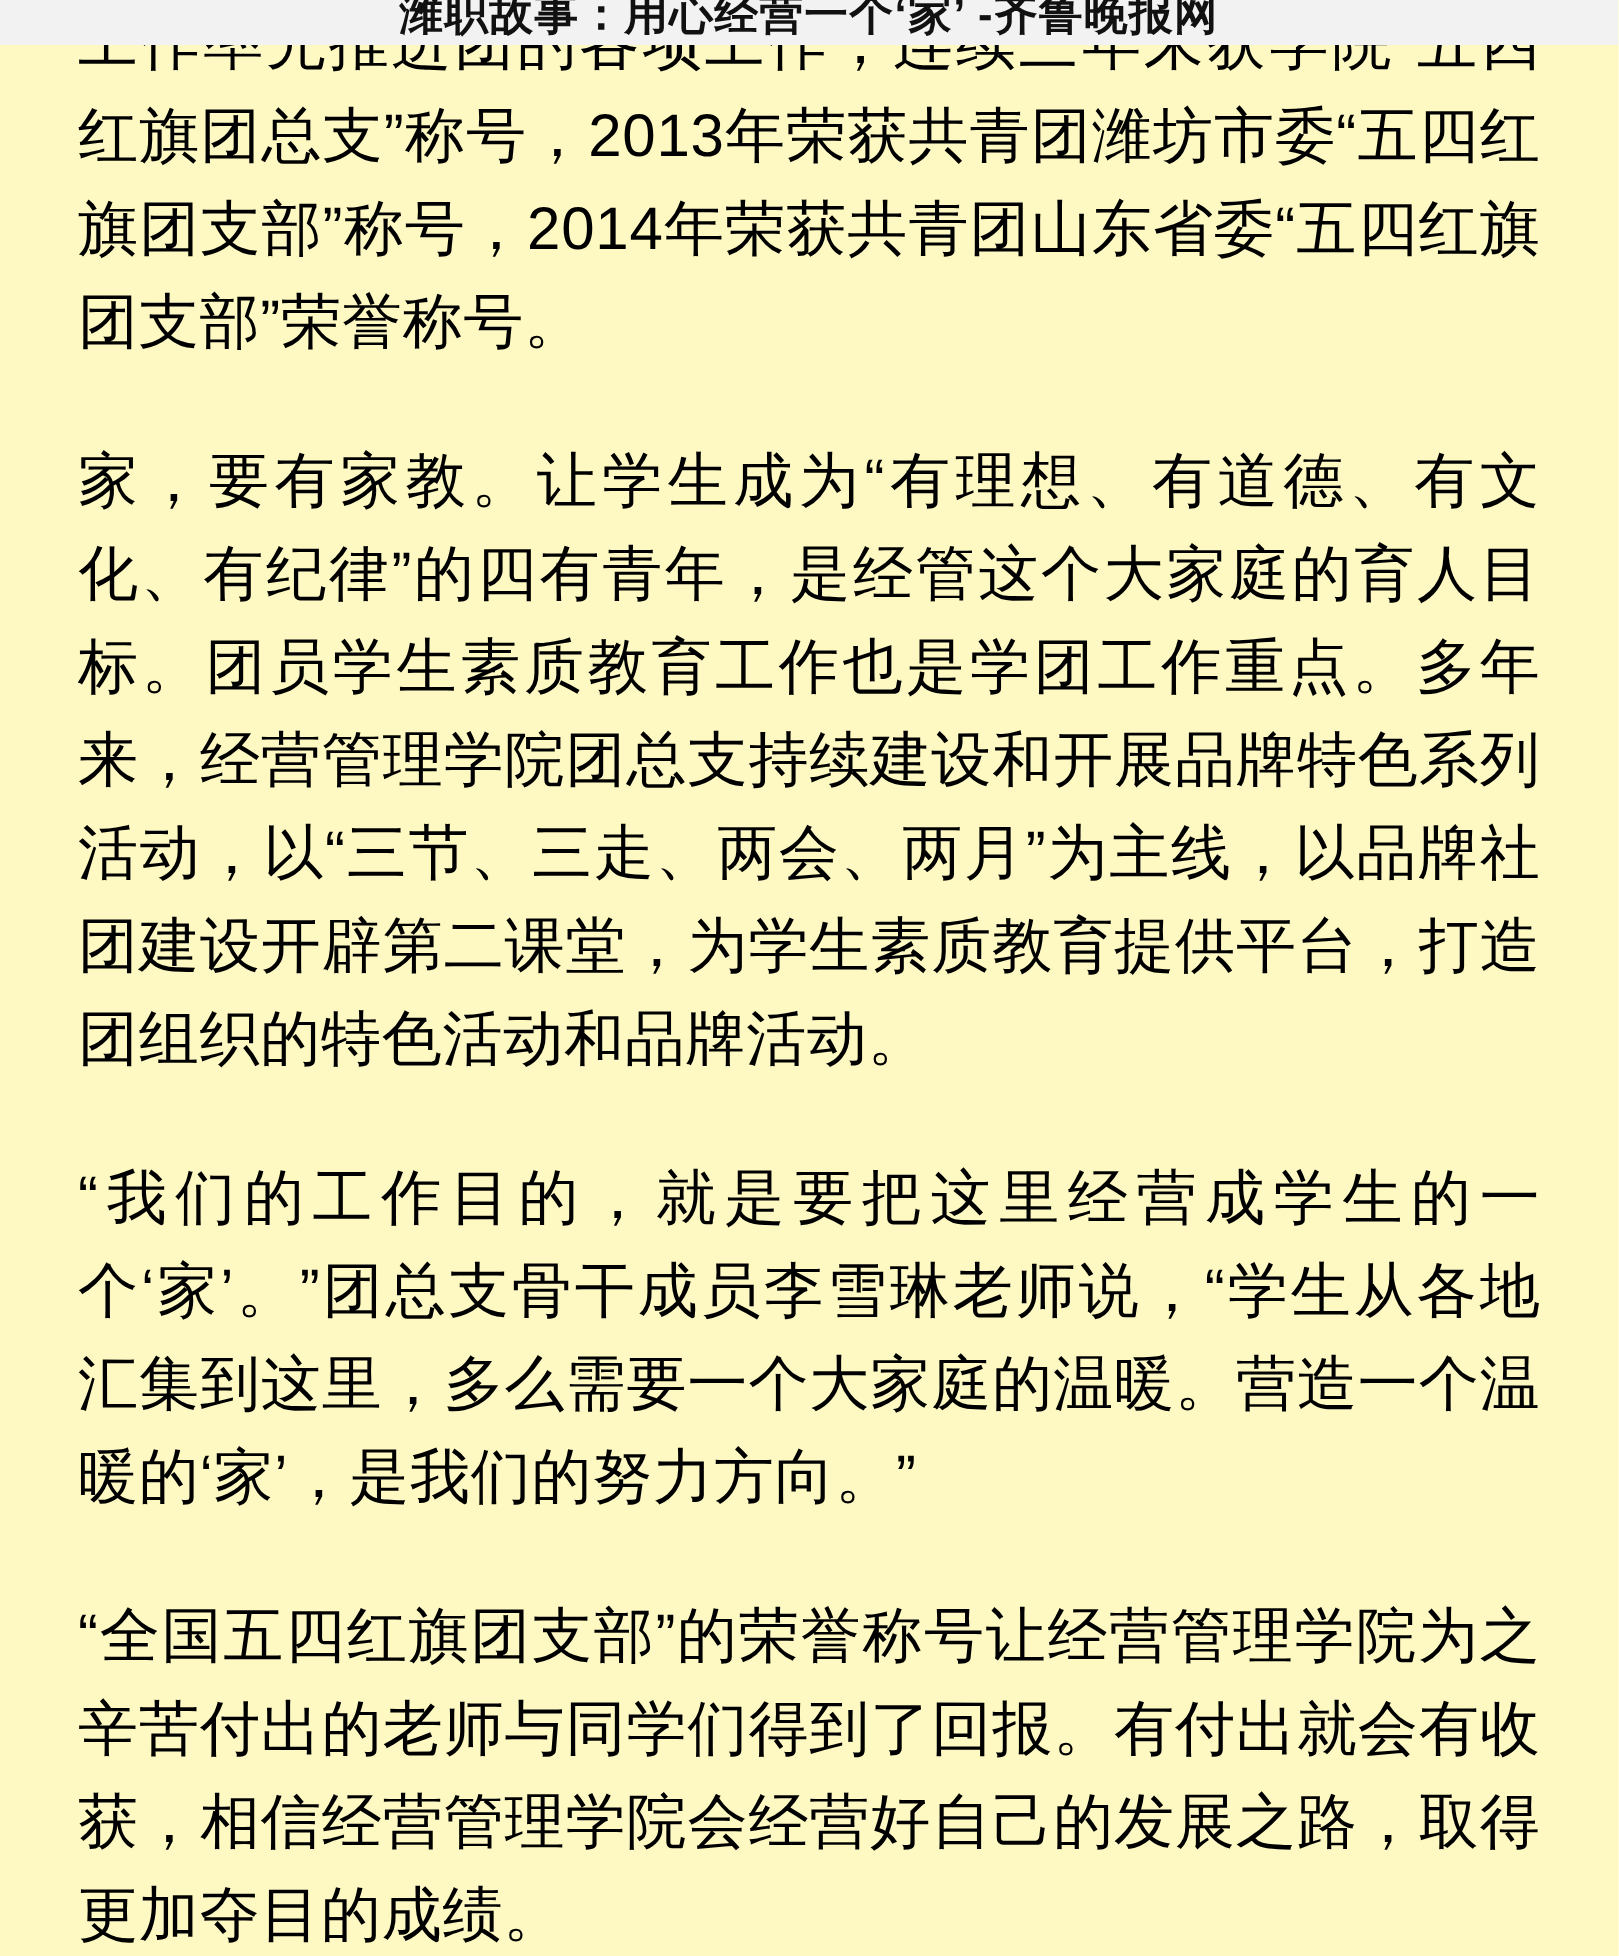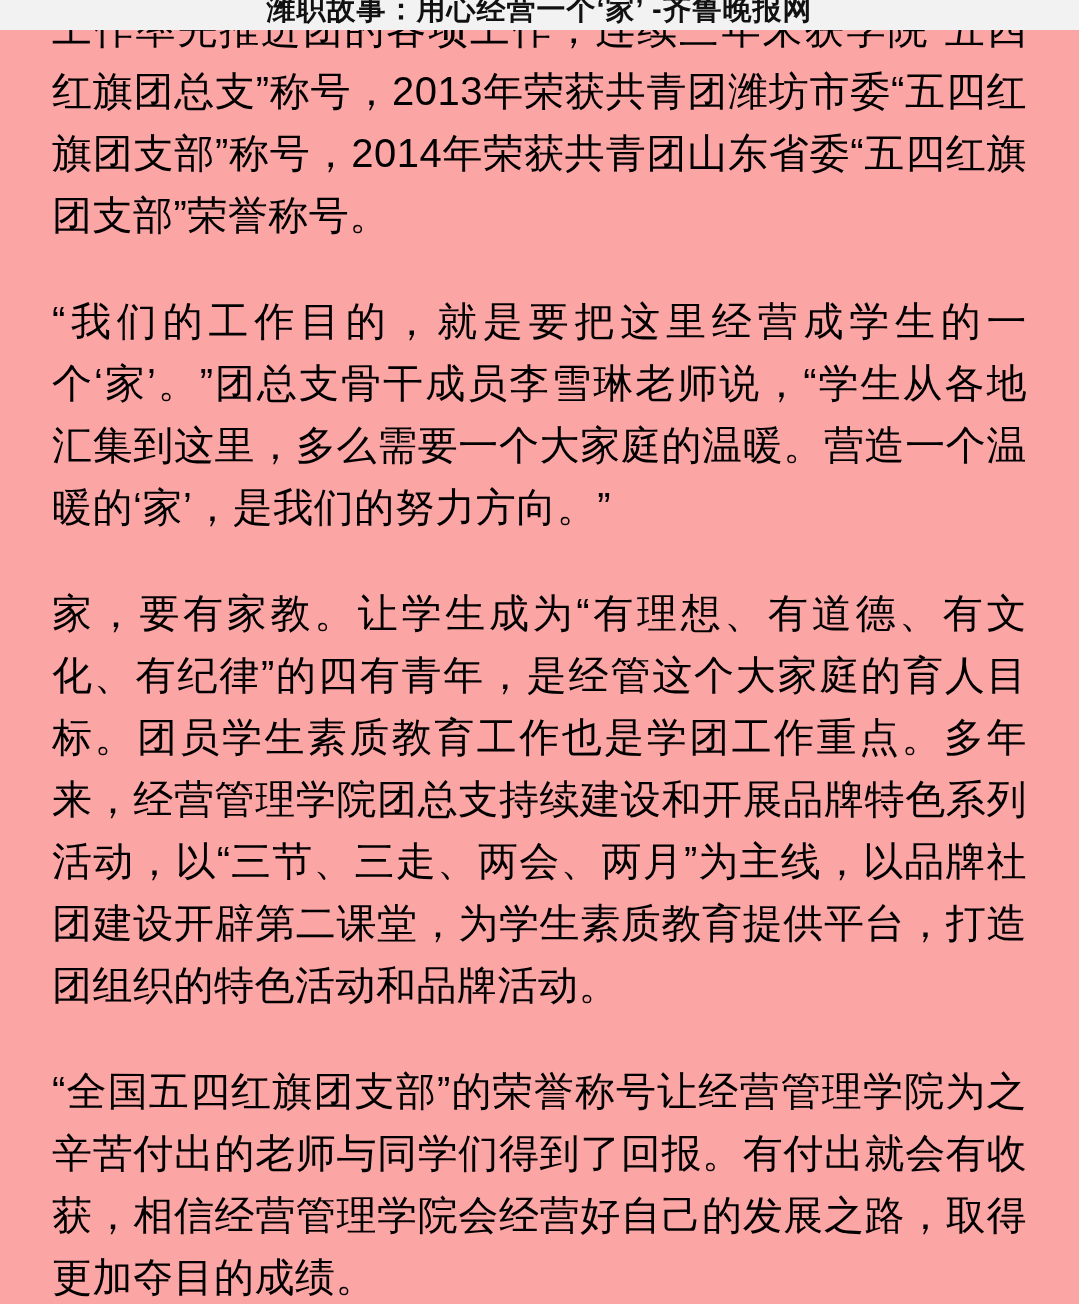--- a/index.html
+++ b/index.html
@@ -12,21 +12,21 @@
     height: 1304px;
     font-family: "Liberation Sans", "DejaVu Sans", sans-serif;
     color: #000000;
     overflow: hidden;
     position: relative;
   }
   .page {
     width: 1079px;
     height: 1304px;
     position: relative;
-    background: #fca5a5;
+    background: #fef9c3;
     overflow: hidden;
   }
   
   .header-bar {
     position: absolute;
     top: 0;
     left: 0;
     width: 1079px;
     height: 30px;
     background: #f2f2f2;
@@ -82,19 +82,19 @@
 
 <div class="page">
 
   <div class="header-bar">
     <div class="header-title">潍职故事：用心经营一个‘家’ -齐鲁晚报网</div>
   </div>
 
   <div class="clip-window">
     <div class="article" style="top:0;">
       <p class="para clipped">工作率先推进团的各项工作，连续三年来获学院“五四红旗团总支”称号，2013年荣获共青团潍坊市委“五四红旗团支部”称号，2014年荣获共青团山东省委“五四红旗团支部”荣誉称号。</p>
+      <p class="para">家，要有家教。让学生成为“有理想、有道德、有文化、有纪律”的四有青年，是经管这个大家庭的育人目标。团员学生素质教育工作也是学团工作重点。多年来，经营管理学院团总支持续建设和开展品牌特色系列活动，以“三节、三走、两会、两月”为主线，以品牌社团建设开辟第二课堂，为学生素质教育提供平台，打造团组织的特色活动和品牌活动。</p>
       <p class="para">“我们的工作目的，就是要把这里经营成学生的一个‘家’。”团总支骨干成员李雪琳老师说，“学生从各地汇集到这里，多么需要一个大家庭的温暖。营造一个温暖的‘家’，是我们的努力方向。”</p>
-      <p class="para">家，要有家教。让学生成为“有理想、有道德、有文化、有纪律”的四有青年，是经管这个大家庭的育人目标。团员学生素质教育工作也是学团工作重点。多年来，经营管理学院团总支持续建设和开展品牌特色系列活动，以“三节、三走、两会、两月”为主线，以品牌社团建设开辟第二课堂，为学生素质教育提供平台，打造团组织的特色活动和品牌活动。</p>
       <p class="para">“全国五四红旗团支部”的荣誉称号让经营管理学院为之辛苦付出的老师与同学们得到了回报。有付出就会有收获，相信经营管理学院会经营好自己的发展之路，取得更加夺目的成绩。</p>
     </div>
   </div>
 
 </div>
 
 </body></html>

